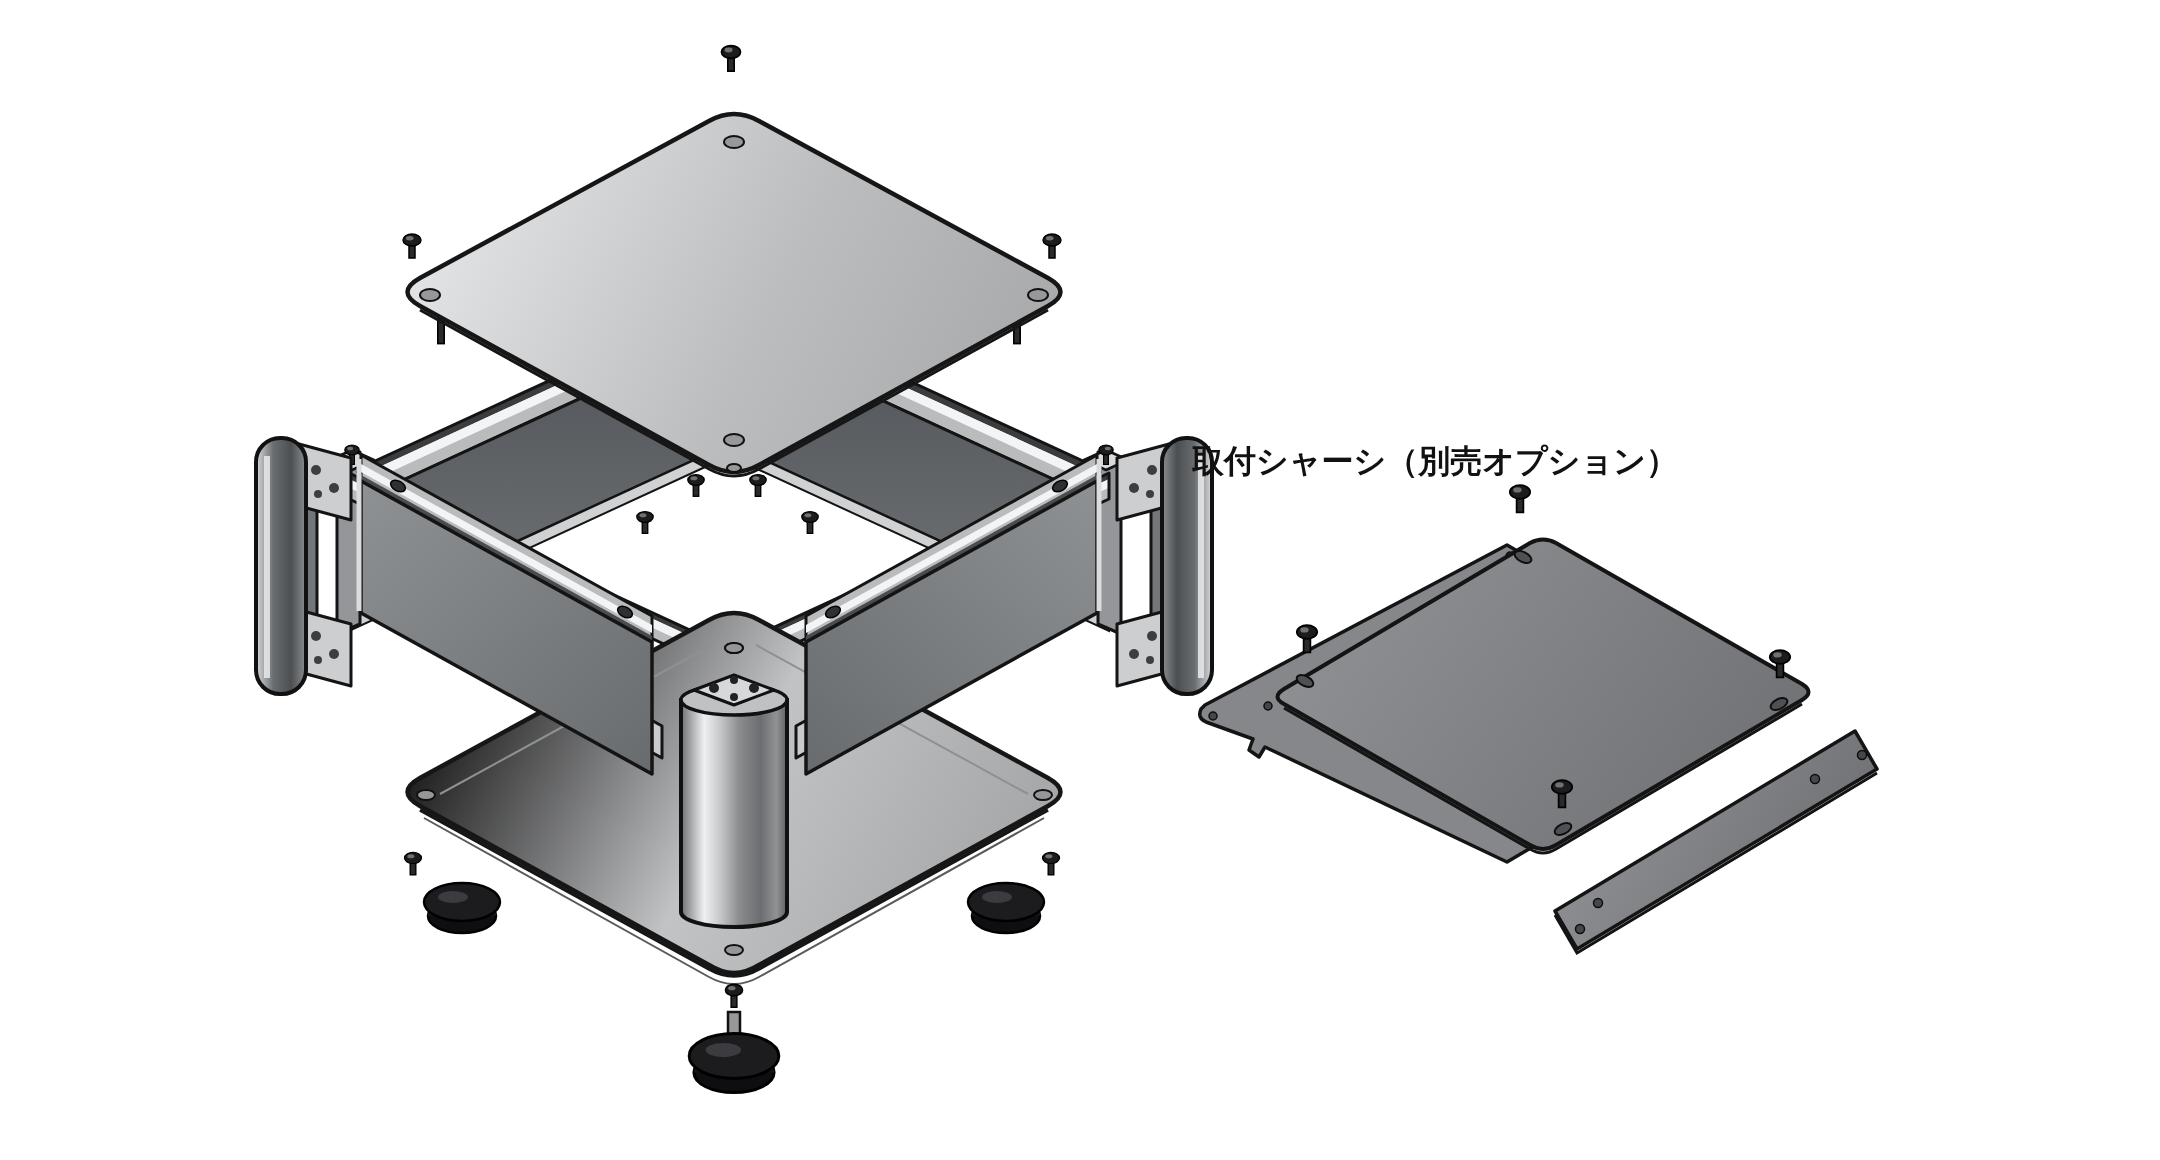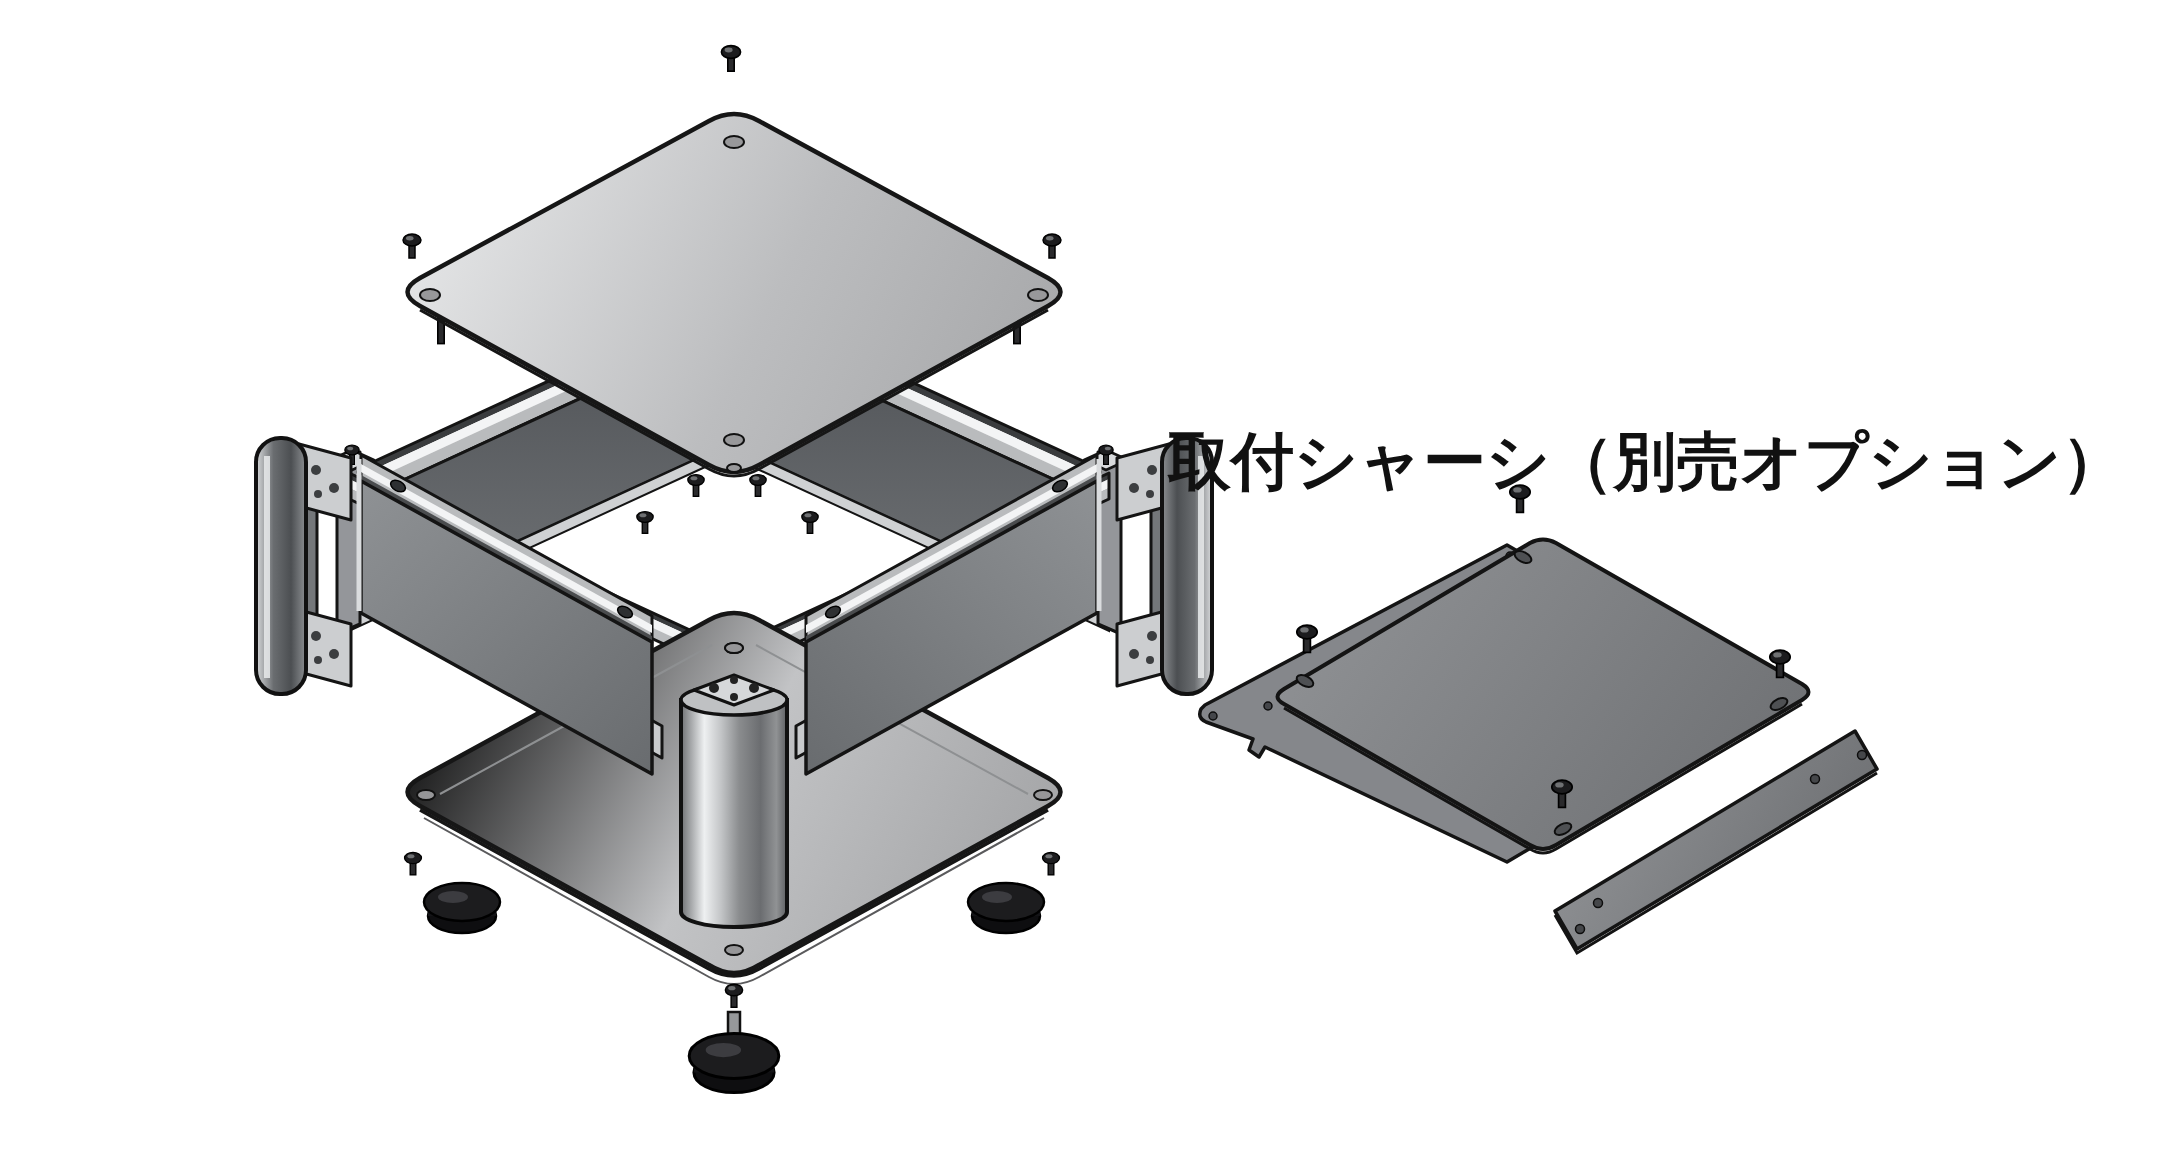--- a/index.html
+++ b/index.html
@@ -6,22 +6,22 @@
     --background:#ffffff; --ink:#111111; --outline:#161616;
     --plate-light:#d9dadb; --plate-dark:#a6a7a9;
     --panel-dark:#5b5e62; --panel-front:#84878a;
     --rail:#b9bbbd; --rail-highlight:#f3f4f5;
     --chassis-gray:#808285; --hardware-black:#1c1c1e; --metal:#9fa1a4;
   }
   html,body{margin:0;padding:0;background:var(--background);}
   .stage{position:relative;width:2160px;height:1160px;background:var(--background);overflow:hidden;
          font-family:"Liberation Sans","DejaVu Sans",sans-serif;}
   .stage svg{position:absolute;left:0;top:0;}
-  .caption{position:absolute;left:1168px;top:428px;width:700px;white-space:nowrap;
-           font-size:63px;line-height:66px;font-weight:bold;color:var(--ink);
+  .caption{position:absolute;left:1192px;top:428px;width:700px;white-space:nowrap;
+           font-size:32px;line-height:66px;font-weight:bold;color:var(--ink);
            letter-spacing:0px;font-family:"Liberation Sans","DejaVu Sans",sans-serif;}
 </style>
 </head>
 <body>
 
 <div class="stage">
 
 <svg width="2160" height="1160" viewBox="0 0 2160 1160">
   <defs>
     <linearGradient id="gLight" gradientUnits="userSpaceOnUse" x1="420" y1="150" x2="1040" y2="460">

